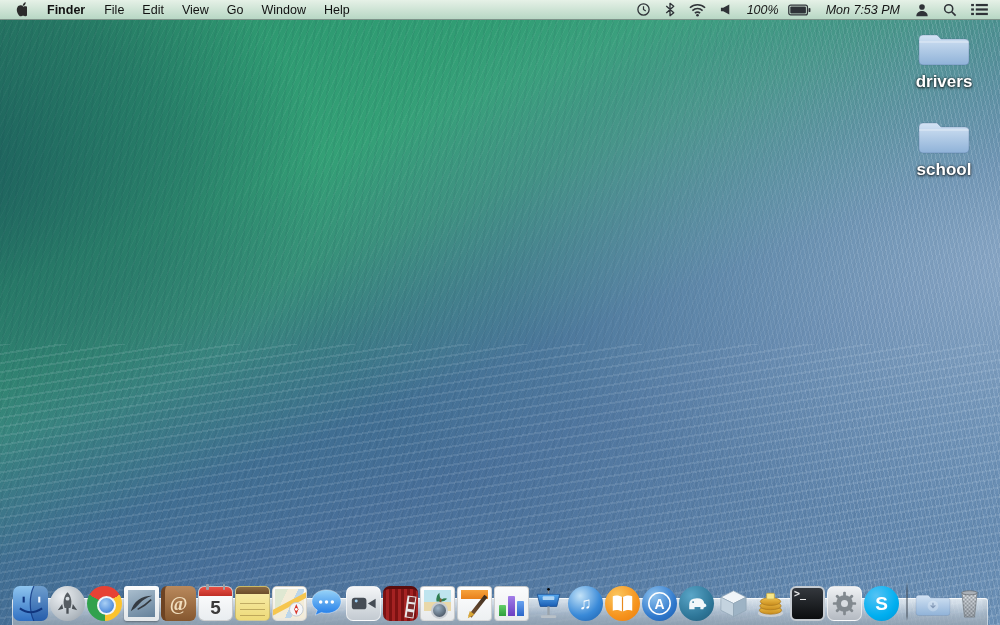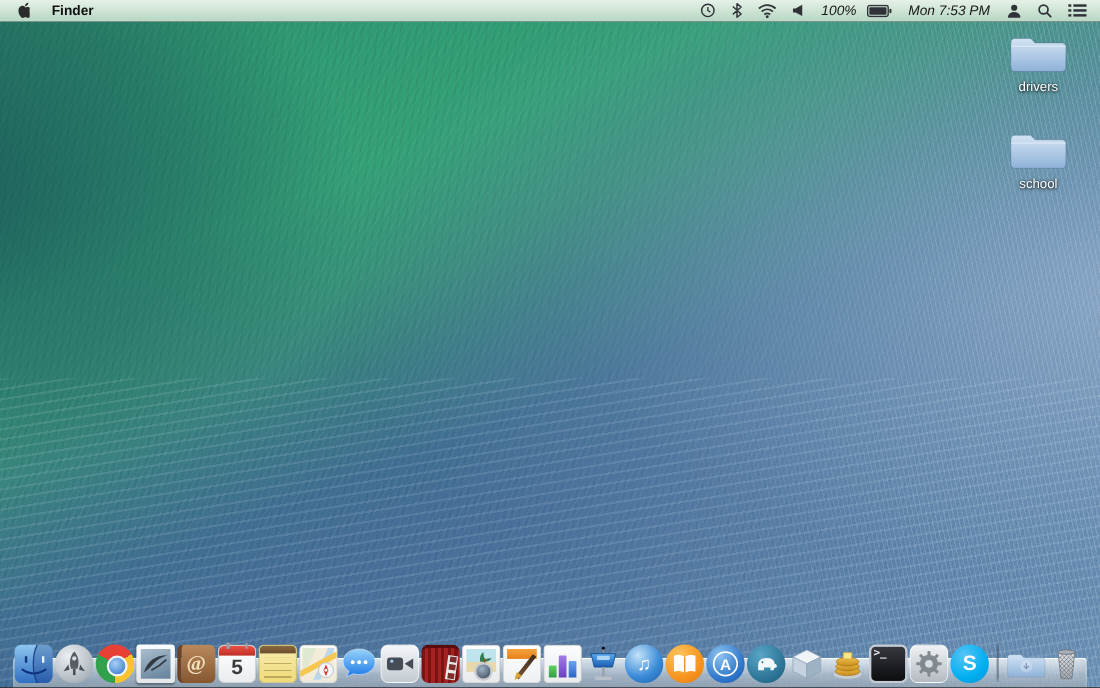--- a/index.html
+++ b/index.html
@@ -31,21 +31,21 @@
   .apple{display:flex;align-items:center;padding:0 10px 0 14px;height:100%;}
   .mi{padding:0 9px;height:100%;display:flex;align-items:center;cursor:default;}
   .mi.app{font-weight:bold;padding:0 10px;}
   .mb-right{display:flex;align-items:center;height:100%;padding-right:10px;font-style:italic;}
   .st{display:flex;align-items:center;padding:0 7px;height:100%;}
   .st-text{font-size:12.5px;color:#161616;}
   .clock{padding:0 8px;text-align:right;}
 
   
   .desk-folder{position:absolute;width:84px;display:flex;flex-direction:column;align-items:center;z-index:5;}
-  .desk-folder .flabel{margin-top:2px;font-size:12px;color:#fff;font-weight:normal;
+  .desk-folder .flabel{margin-top:2px;font-size:17px;color:#fff;font-weight:bold;
      text-shadow:0 1px 3px rgba(0,0,0,.85), 0 0 2px rgba(0,0,0,.6);}
 
   
   .dock{position:absolute;left:0;right:0;bottom:0;height:48px;z-index:20;
         display:flex;justify-content:center;align-items:flex-end;}
   .dock-shelf{position:absolute;left:12px;right:12px;bottom:0;height:26px;
      background:linear-gradient(rgba(248,251,253,.82), rgba(198,208,218,.72) 55%, rgba(178,189,200,.75));
      border-top:1px solid rgba(255,255,255,.92);
      border-left:1px solid rgba(255,255,255,.4);border-right:1px solid rgba(255,255,255,.4);
      box-shadow:inset 0 -8px 12px rgba(110,125,140,.30);
@@ -149,20 +149,28 @@
   <div class="wallpaper"></div>
 
   <div class="menubar">
     <div class="mb-left">
       <span class="apple">
         <svg width="13" height="15" viewBox="0 0 17 21">
           <path fill="#2b2b2b" d="M11.9 5.6c-.9 0-2.1-1-3.4-1-1.8 0-3.4 1-4.3 2.6C2.3 10.4 3.7 15 5.5 17.5c.9 1.2 1.9 2.6 3.3 2.5 1.3 0 1.8-.8 3.4-.8s2 .8 3.4.8c1.4 0 2.3-1.3 3.2-2.5.6-.9 1-1.8 1.3-2.8-2.8-1.1-3.3-5-1.1-6.8-.9-1.2-2.3-1.9-3.7-1.9-1.6-.2-3 .6-3.4.6zM14.8 3.7c.8-.9 1.2-2.1 1.1-3.3-1.2.1-2.3.7-3.1 1.6-.7.8-1.3 2-1.1 3.2 1.2.1 2.4-.6 3.1-1.5z"></path>
         </svg>
       </span>
       <span class="mi app">Finder</span>
+      <span id="menu-items" style="display:flex;height:100%;">
+          <span class="mi">File</span>
+          <span class="mi">Edit</span>
+          <span class="mi">View</span>
+          <span class="mi">Go</span>
+          <span class="mi">Window</span>
+          <span class="mi">Help</span>
+        </span>
     </div>
     <div class="mb-right">
       <span class="st">
         <svg width="15" height="15" viewBox="0 0 16 16">
             <circle cx="8" cy="8" r="6" fill="none" stroke="#2f3338" stroke-width="1.4"></circle>
             <path d="M8 4.6 V8 L10.4 9.6" fill="none" stroke="#2f3338" stroke-width="1.3"></path>
           </svg>
       </span>
       <span class="st">
         <svg width="10" height="15" viewBox="0 0 10 16">

